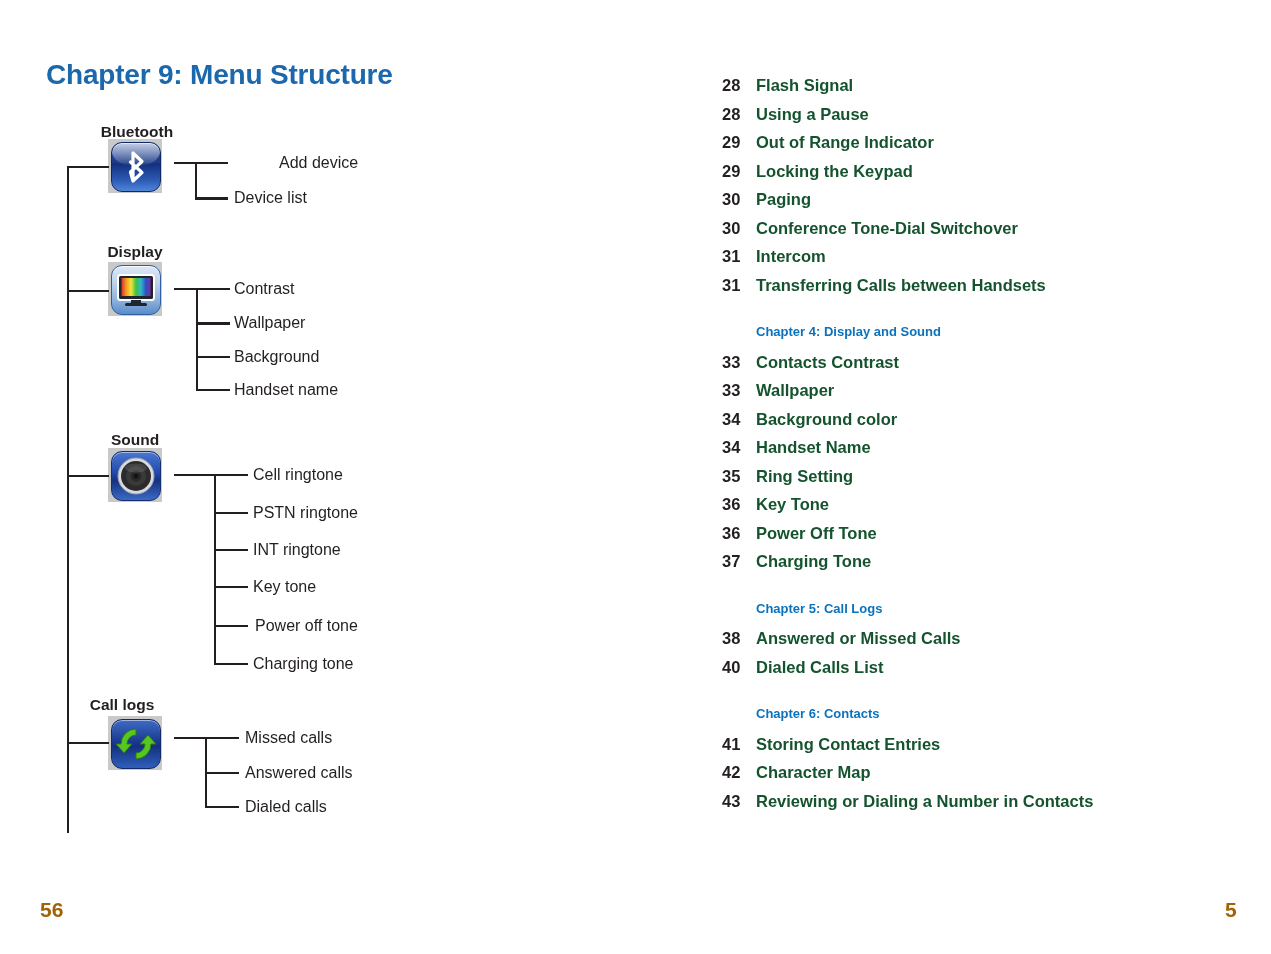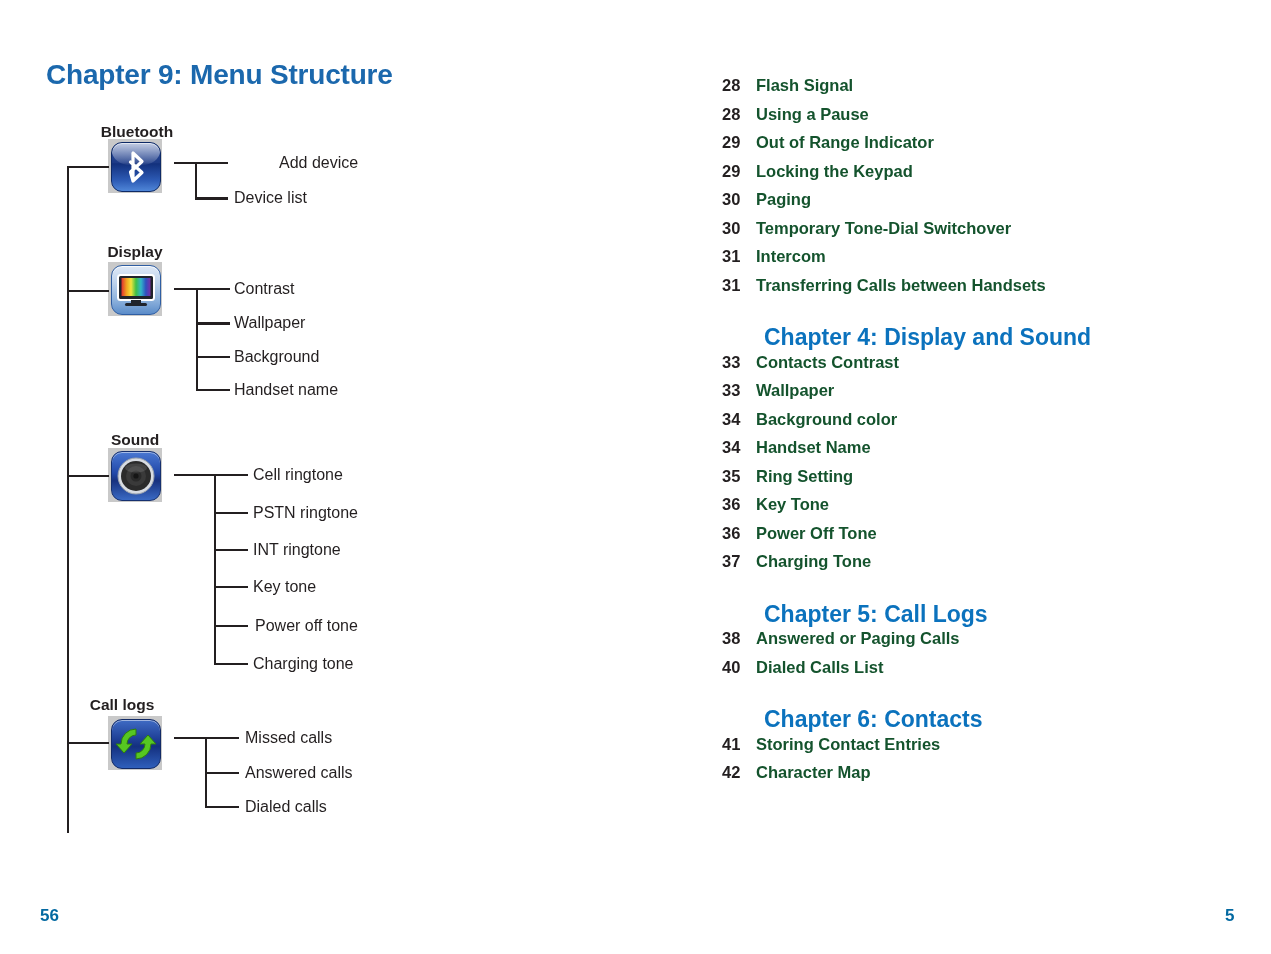--- a/index.html
+++ b/index.html
@@ -156,34 +156,32 @@
     color: #14532d;
     white-space: nowrap;
   }
   .toc-heading {
     height: 28.5px;
     display: flex;
     align-items: baseline;
   }
   .toc-heading .toc-page { visibility: hidden; }
   .toc-heading .toc-text {
-    font-size: 23px;
+    font-size: 13px;
     font-weight: bold;
     color: #0b72bd;
-    margin-left: 8px;
   }
   .toc-gap { height: 20px; }
 
   
   .folio {
     position: absolute;
-    font-size: 17px;
-    font-weight: bold;
-    color: #0369a1;
-    margin-top: 8px;
+    font-size: 21px;
+    font-weight: bold;
+    color: #a16207;
   }
   #folio-left { left: 40px; top: 898px; }
   #folio-right { left: 1225px; top: 898px; }
 </style>
 </head>
 <body>
 
 <div id="left-page">
 
   <div id="page-title">Chapter 9: Menu Structure</div>
@@ -330,21 +328,21 @@
       <div class="toc-row">
         <span class="toc-page">29</span>
         <span class="toc-text">Locking the Keypad</span>
       </div>
       <div class="toc-row">
         <span class="toc-page">30</span>
         <span class="toc-text">Paging</span>
       </div>
       <div class="toc-row">
         <span class="toc-page">30</span>
-        <span class="toc-text">Temporary Tone-Dial Switchover</span>
+        <span class="toc-text">Conference Tone-Dial Switchover</span>
       </div>
       <div class="toc-row">
         <span class="toc-page">31</span>
         <span class="toc-text">Intercom</span>
       </div>
       <div class="toc-row">
         <span class="toc-page">31</span>
         <span class="toc-text">Transferring Calls between Handsets</span>
       </div>
       <div class="toc-gap"></div>
@@ -384,36 +382,40 @@
         <span class="toc-page">37</span>
         <span class="toc-text">Charging Tone</span>
       </div>
       <div class="toc-gap"></div>
       <div class="toc-heading">
         <span class="toc-page"></span>
         <span class="toc-text">Chapter 5: Call Logs</span>
       </div>
       <div class="toc-row">
         <span class="toc-page">38</span>
-        <span class="toc-text">Answered or Paging Calls</span>
+        <span class="toc-text">Answered or Missed Calls</span>
       </div>
       <div class="toc-row">
         <span class="toc-page">40</span>
         <span class="toc-text">Dialed Calls List</span>
       </div>
       <div class="toc-gap"></div>
       <div class="toc-heading">
         <span class="toc-page"></span>
         <span class="toc-text">Chapter 6: Contacts</span>
       </div>
       <div class="toc-row">
         <span class="toc-page">41</span>
         <span class="toc-text">Storing Contact Entries</span>
       </div>
       <div class="toc-row">
         <span class="toc-page">42</span>
         <span class="toc-text">Character Map</span>
       </div>
+      <div class="toc-row">
+        <span class="toc-page">43</span>
+        <span class="toc-text">Reviewing or Dialing a Number in Contacts</span>
+      </div>
     </div>
 </div>
 
 <div class="folio" id="folio-left">56</div>
 <div class="folio" id="folio-right">5</div>
 
 </body></html>

